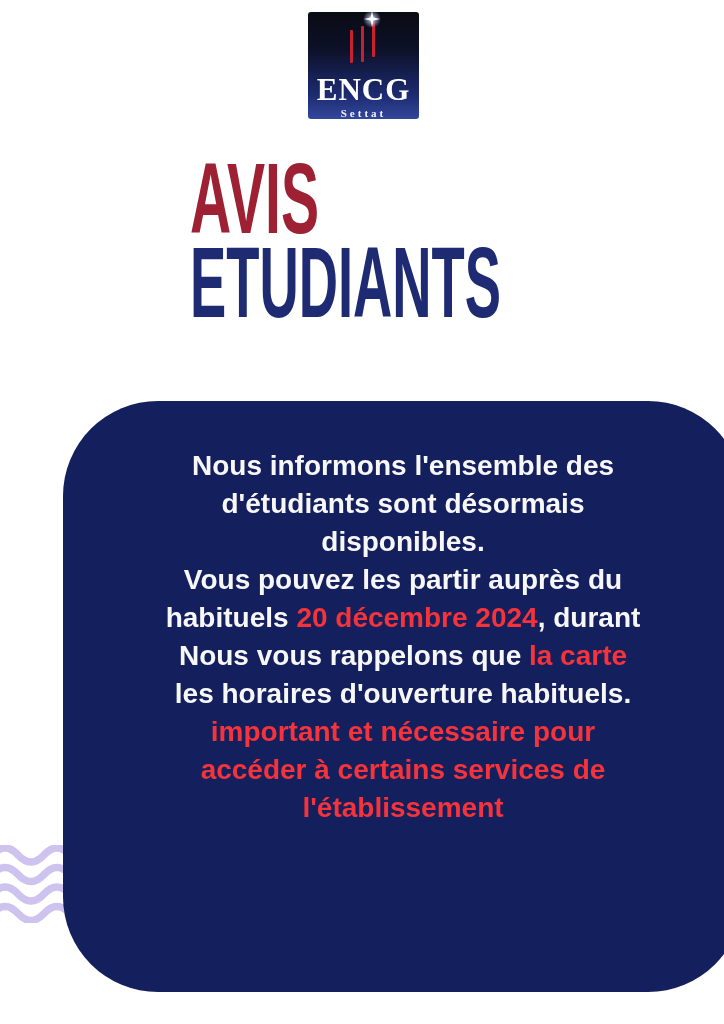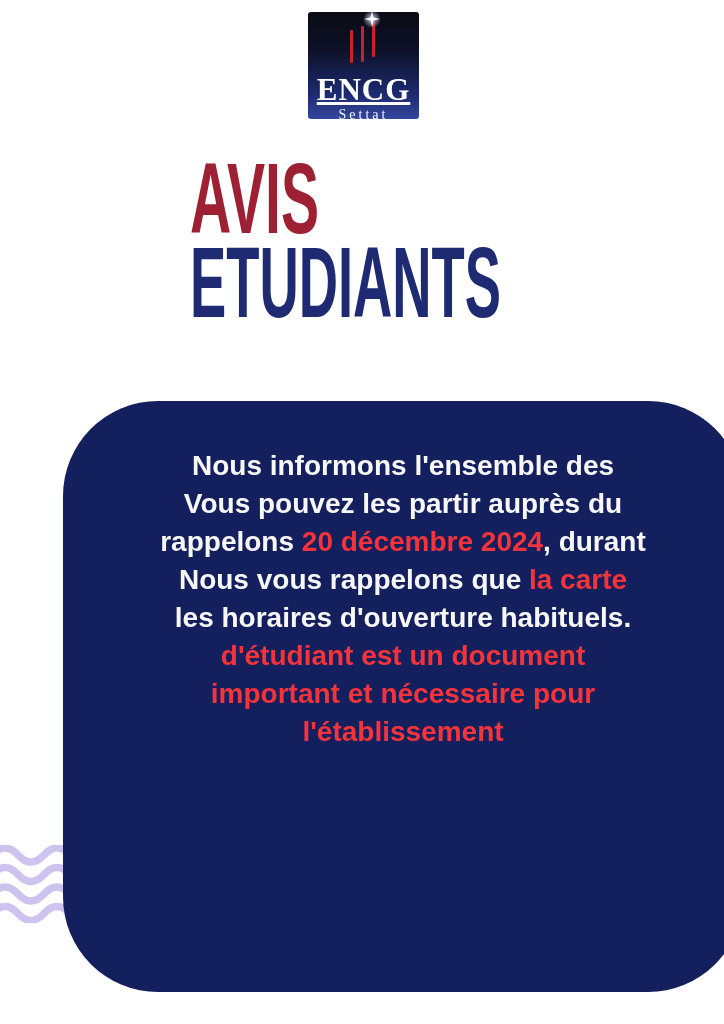--- a/index.html
+++ b/index.html
@@ -34,25 +34,25 @@
       var(--logo_grad_bottom) 100%);
   }
   .logo .bar{position:absolute;width:3px;background:var(--logo_bar_red);border-radius:1px;}
   .logo .bar1{left:42px;top:18px;height:33px;}
   .logo .bar2{left:53px;top:14px;height:36px;}
   .logo .bar3{left:64px;top:10px;height:35px;}
   .sparkle{position:absolute;left:55px;top:-2px;width:18px;height:18px;}
   .logo-word{
     position:absolute;left:0;right:0;top:64px;text-align:center;
     font-family:"Liberation Serif",serif;font-weight:700;font-size:31px;line-height:28px;
-    color:#ffffff;letter-spacing:1px;text-decoration:underline;
+    color:#ffffff;letter-spacing:1px;
   }
   .logo-sub{
     position:absolute;left:0;right:0;top:95px;text-align:center;
-    font-family:"Liberation Serif",serif;font-weight:400;font-size:14px;
+    font-family:"Liberation Serif",serif;font-weight:700;font-size:11px;
     color:#f2f2f8;letter-spacing:3px;
   }
 
   
   .title-avis,.title-etudiants{position:absolute;left:190px;overflow:visible;}
   .title-avis{top:157px;width:140px;height:82px;}
   .title-etudiants{top:242px;width:322px;height:82px;}
   .title-avis text,.title-etudiants text{
     font-family:"Liberation Sans",sans-serif;font-weight:700;
   }
@@ -117,23 +117,25 @@
   <svg class="waves waves-right" width="70" height="78" viewBox="0 0 70 78">
     <path d="M-22 10 Q-9 -4 4 10 T30 10 T56 10 T82 10 T108 10"></path>
     <path d="M-22 10 Q-9 -4 4 10 T30 10 T56 10 T82 10 T108 10" transform="translate(0 19.5)"></path>
     <path d="M-22 10 Q-9 -4 4 10 T30 10 T56 10 T82 10 T108 10" transform="translate(0 39)"></path>
     <path d="M-22 10 Q-9 -4 4 10 T30 10 T56 10 T82 10 T108 10" transform="translate(0 58.5)"></path>
   </svg>
 
   <div class="card">
     <div class="card-text">
         <div><span>Nous informons l'ensemble des</span></div>
+        <div><span>d'étudiants sont désormais</span></div>
+        <div><span>disponibles.</span></div>
         <div><span>Vous pouvez les partir auprès du</span></div>
-        <div><span>rappelons </span><span class="red">20 décembre 2024</span><span>, durant</span></div>
+        <div><span>habituels </span><span class="red">20 décembre 2024</span><span>, durant</span></div>
         <div><span>Nous vous rappelons que </span><span class="red">la carte</span></div>
         <div><span>les horaires d'ouverture habituels.</span></div>
-        <div><span class="red">d'étudiant est un document</span></div>
         <div><span class="red">important et nécessaire pour</span></div>
+        <div><span class="red">accéder à certains services de</span></div>
         <div><span class="red">l'établissement</span></div>
       </div>
   </div>
 
 </div>
 
 </body></html>

